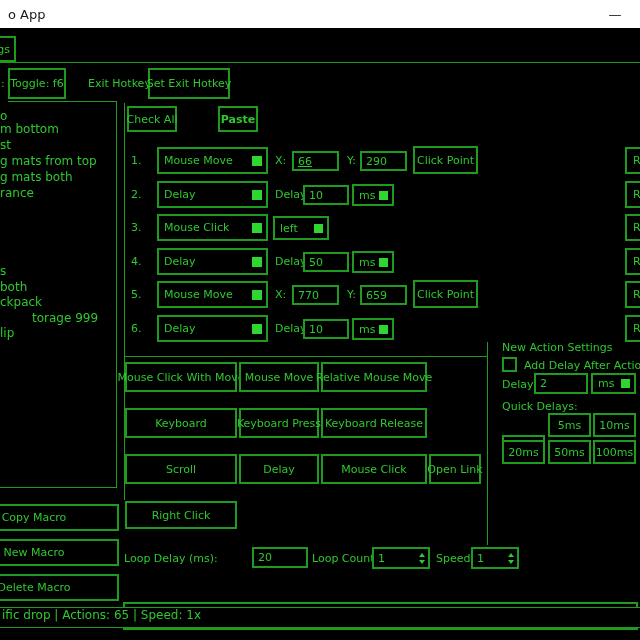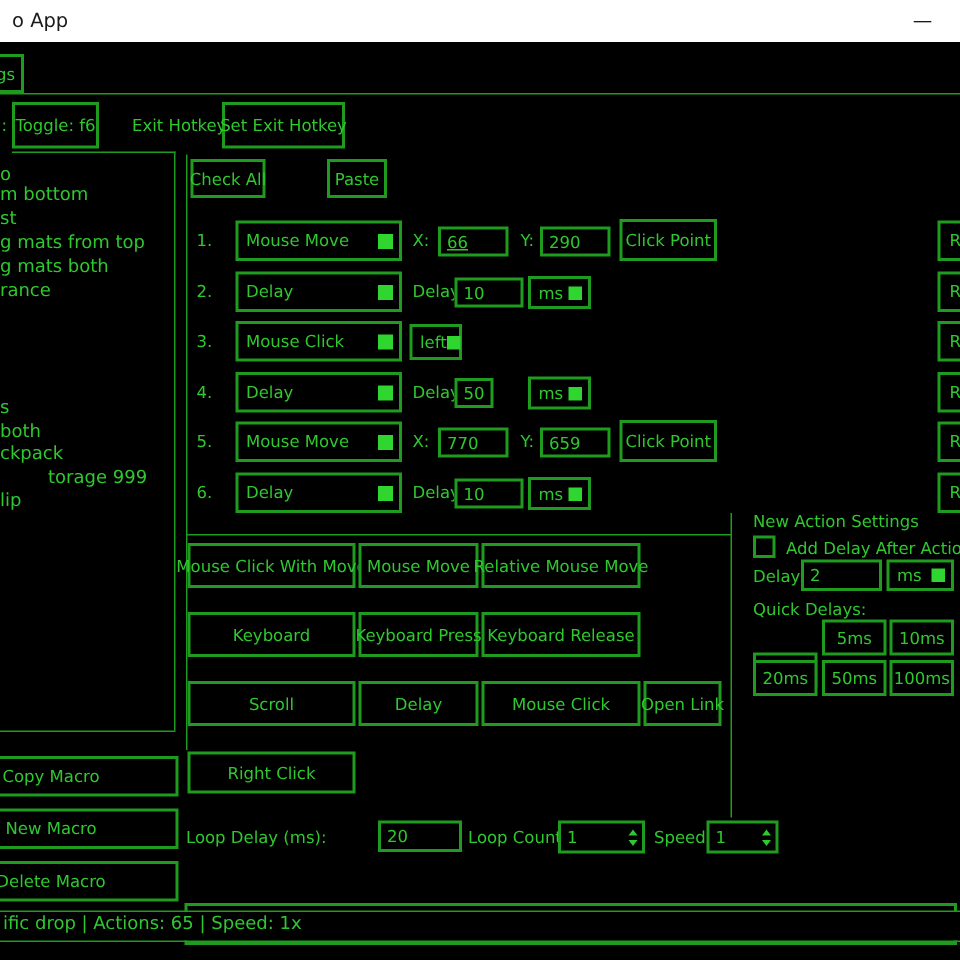--- a/index.html
+++ b/index.html
@@ -80,21 +80,21 @@
 </div>
 
 <div class="vline" style="left:124px;top:103px;height:397px;"></div>
 
 <div class="btn" style="left:127px;top:106px;width:50px;height:26px;">
   <span>Check All</span>
 </div>
 <div class="btn" style="left:182px;top:106px;width:31px;height:26px;margin-left:40px;">
   <span>Copy</span>
 </div>
-<div class="btn" style="left:218px;top:106px;width:40px;height:26px;">
+<div class="btn" style="left:218px;top:106px;width:40px;height:26px;font-weight:bold;">
   <span>Paste</span>
 </div>
 
 <span class="lbl" style="left:131px;top:154px;">1.</span>
 <div class="dd" style="left:157px;top:147px;width:111px;height:27px;">
   <span>Mouse Move</span>
   <span class="sq"></span>
 </div>
 <span class="lbl" style="left:275px;top:154px;">X:</span>
 <input class="inp" style="left: 292px; top: 151px; width: 47px; height: 20px; text-decoration: underline;" value="66">
@@ -120,35 +120,35 @@
 </div>
 <div class="btn left" style="left:625px;top:181px;width:40px;height:27px;">
   <span>R</span>
 </div>
 
 <span class="lbl" style="left:131px;top:221px;">3.</span>
 <div class="dd" style="left:157px;top:214px;width:111px;height:27px;">
   <span>Mouse Click</span>
   <span class="sq"></span>
 </div>
-<div class="dd" style="left:273px;top:216px;width:35px;height:24px;">
+<div class="dd" style="left:273px;top:216px;width:56px;height:24px;">
   <span>left</span>
   <span class="sq s9"></span>
 </div>
 <div class="btn left" style="left:625px;top:214px;width:40px;height:27px;">
   <span>R</span>
 </div>
 
 <span class="lbl" style="left:131px;top:255px;">4.</span>
 <div class="dd" style="left:157px;top:248px;width:111px;height:27px;">
   <span>Delay</span>
   <span class="sq"></span>
 </div>
 <span class="lbl" style="left:275px;top:255px;">Delay</span>
-<input class="inp" style="left: 303px; top: 252px; width: 26px; height: 20px;" value="50">
+<input class="inp" style="left: 303px; top: 252px; width: 46px; height: 20px;" value="50">
 <div class="dd" style="left:352px;top:251px;width:42px;height:22px;">
   <span>ms</span>
   <span class="sq s9"></span>
 </div>
 <div class="btn left" style="left:625px;top:248px;width:40px;height:27px;">
   <span>R</span>
 </div>
 
 <span class="lbl" style="left:131px;top:288px;">5.</span>
 <div class="dd" style="left:157px;top:281px;width:111px;height:27px;">

